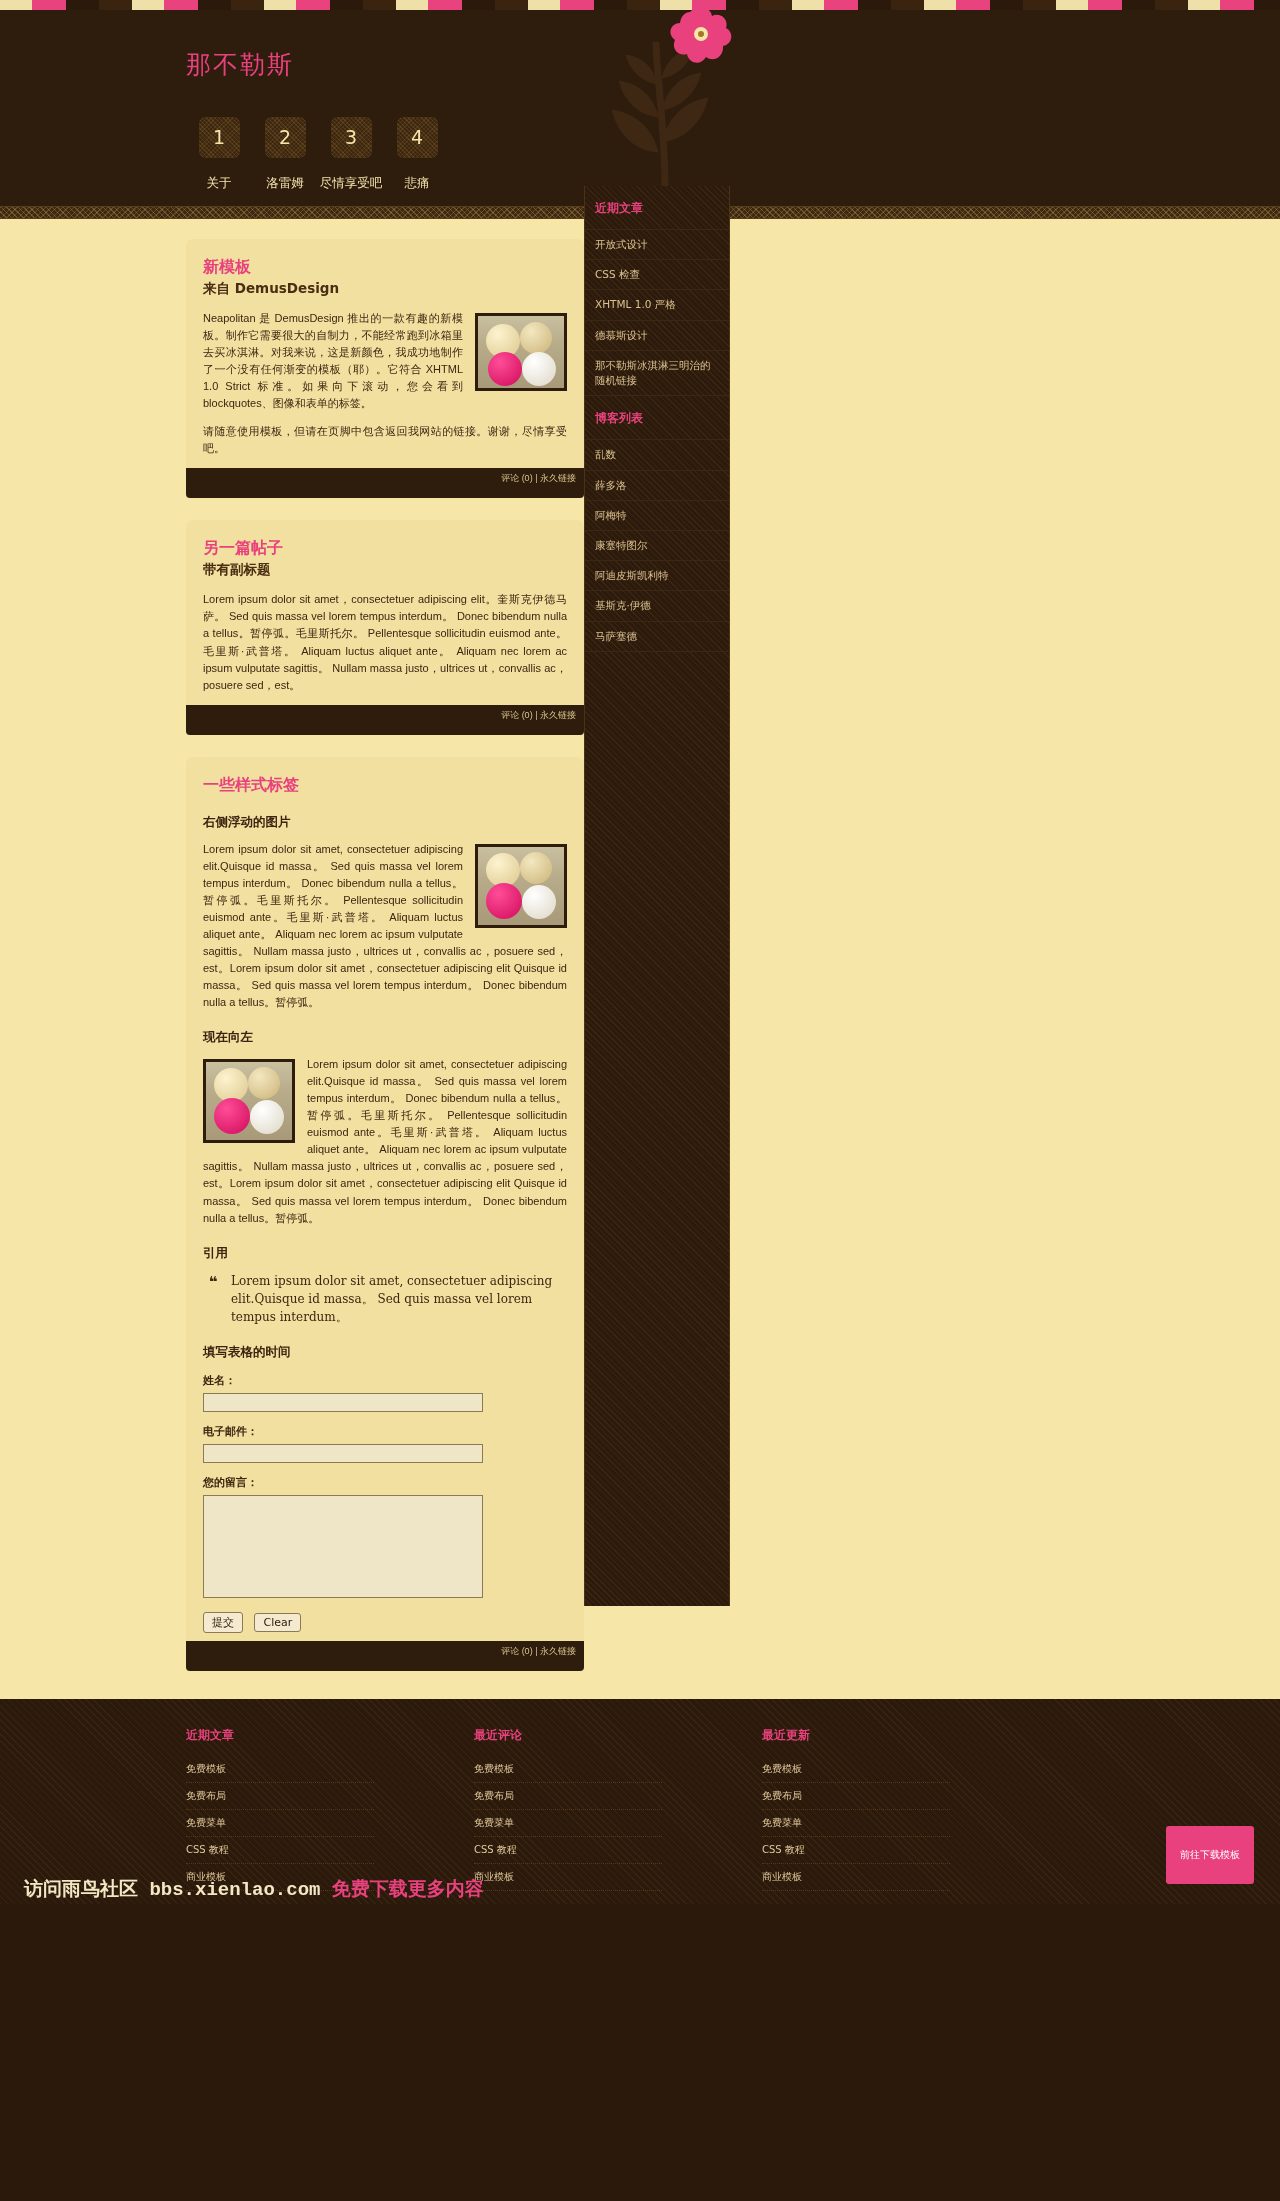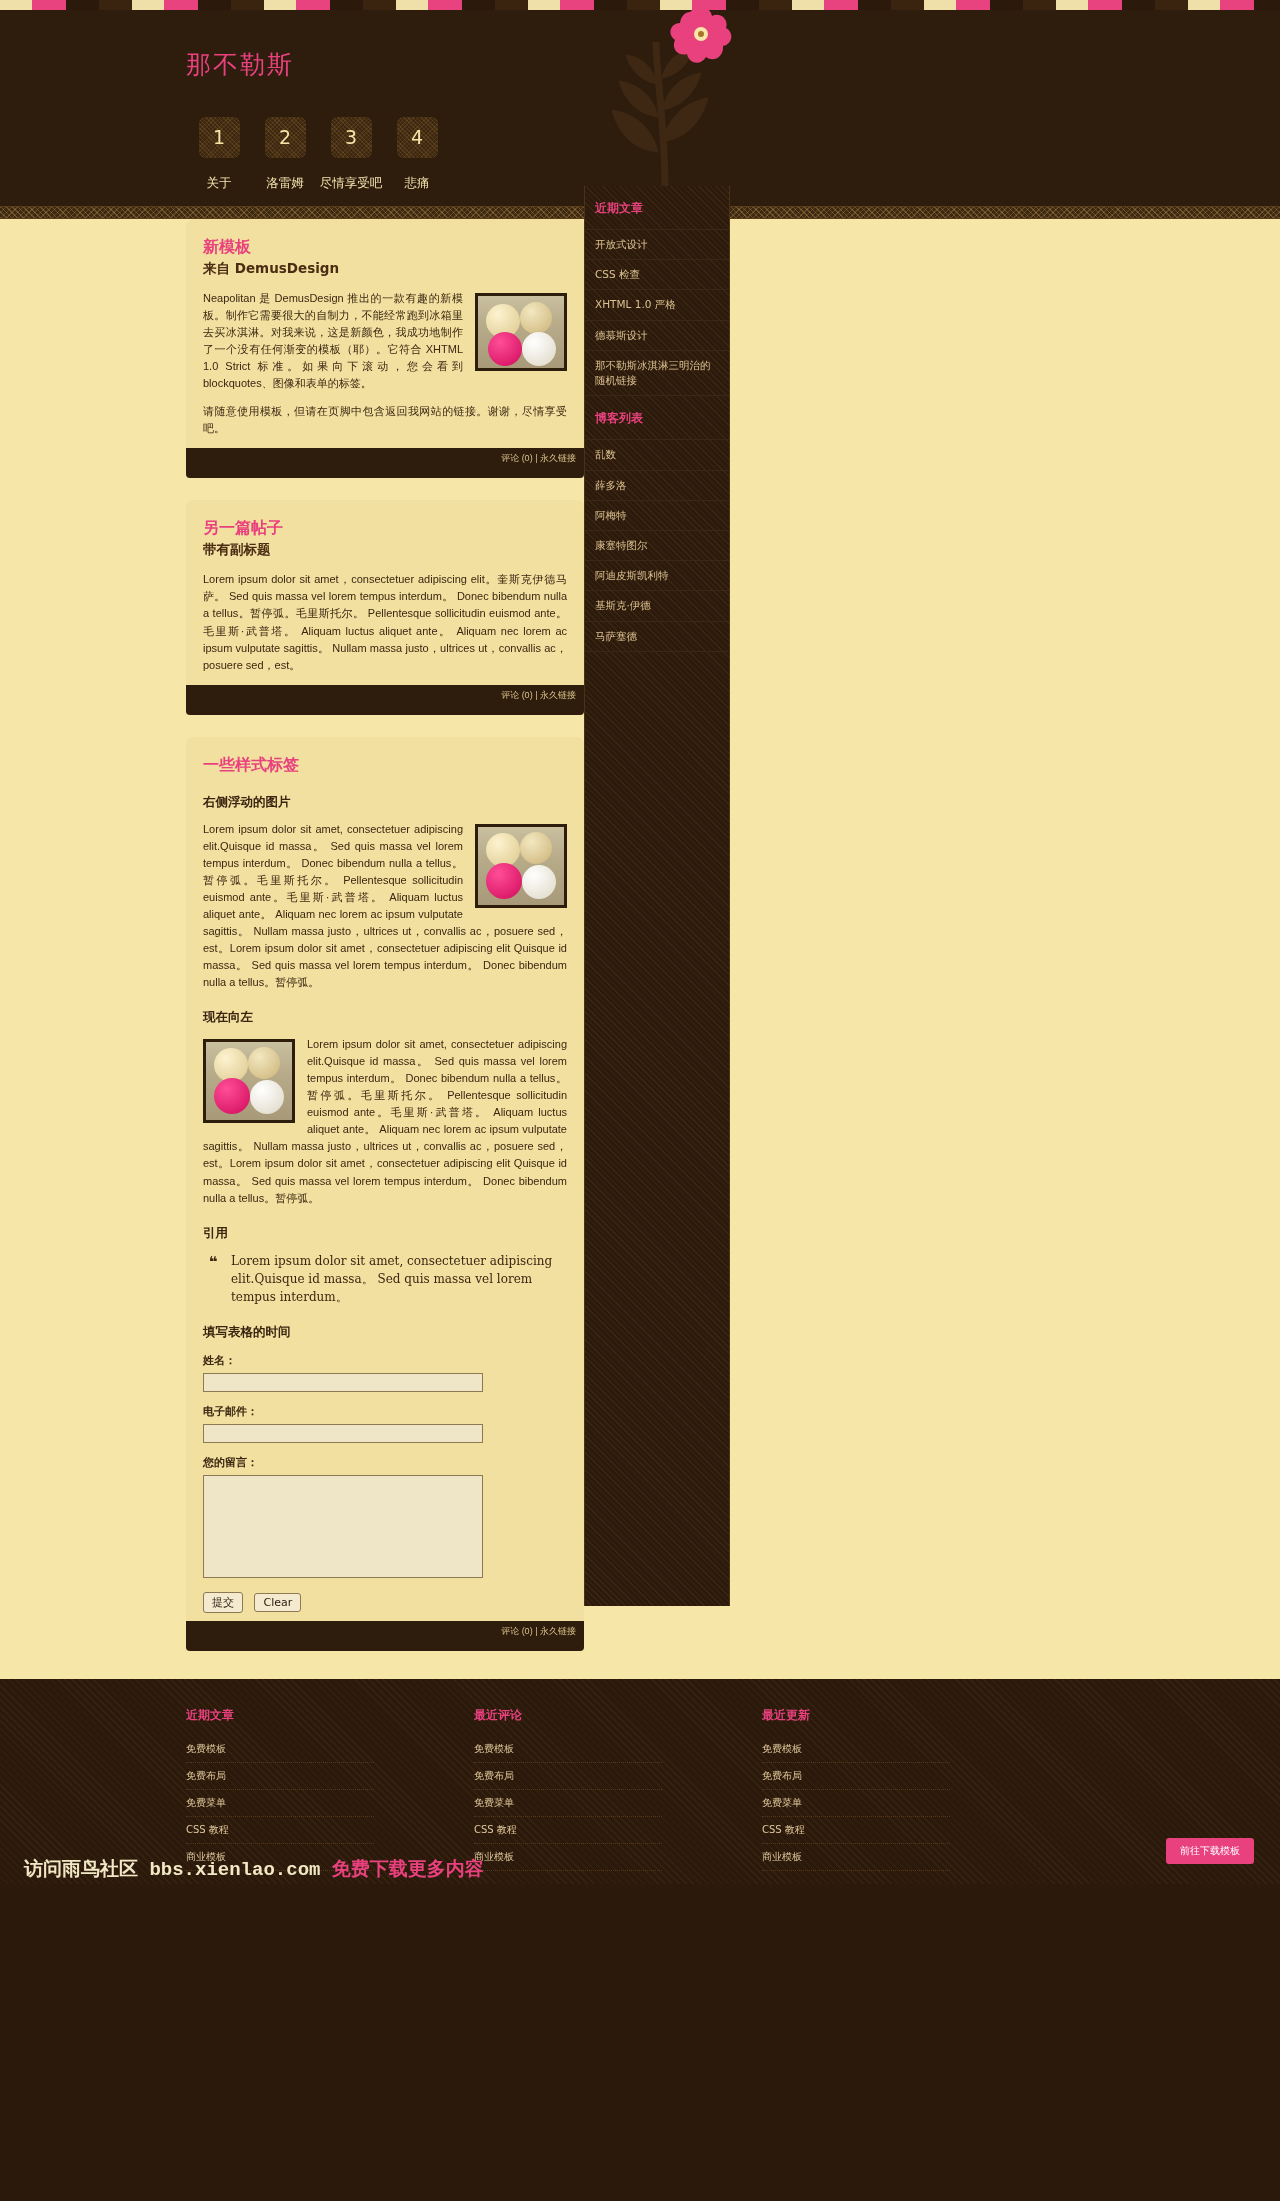--- a/index.html
+++ b/index.html
@@ -83,20 +83,21 @@
   
   .page {
     position:relative;
     background:#f6e7a8;
     min-height:1170px;
     padding-bottom:6px;
   }
   .content {
     width:398px;
     margin-left:186px;
+    padding-top:20px;
   }
 
   .post {
     background:#f2e0a0;
     border-radius:7px 7px 0 0;
     padding:18px 17px 0 17px;
     margin-bottom:22px;
     position:relative;
   }
   .post h2 {
@@ -269,21 +270,21 @@
     border-bottom:1px dotted #54371a;
     font-family:"DejaVu Sans", sans-serif;
     cursor:pointer;
   }
   .download-btn {
     position:absolute;
     right:26px; bottom:20px;
     background:#e8417e;
     color:#fff;
     font-size:10px;
-    padding:6px 14px;
+    padding:22px 14px;
     border-radius:3px;
     font-family:"DejaVu Sans", sans-serif;
     cursor:pointer;
   }
   .watermark {
     position:absolute;
     left:24px; bottom:2px;
     font-size:19px;
     font-weight:bold;
     white-space:nowrap;

